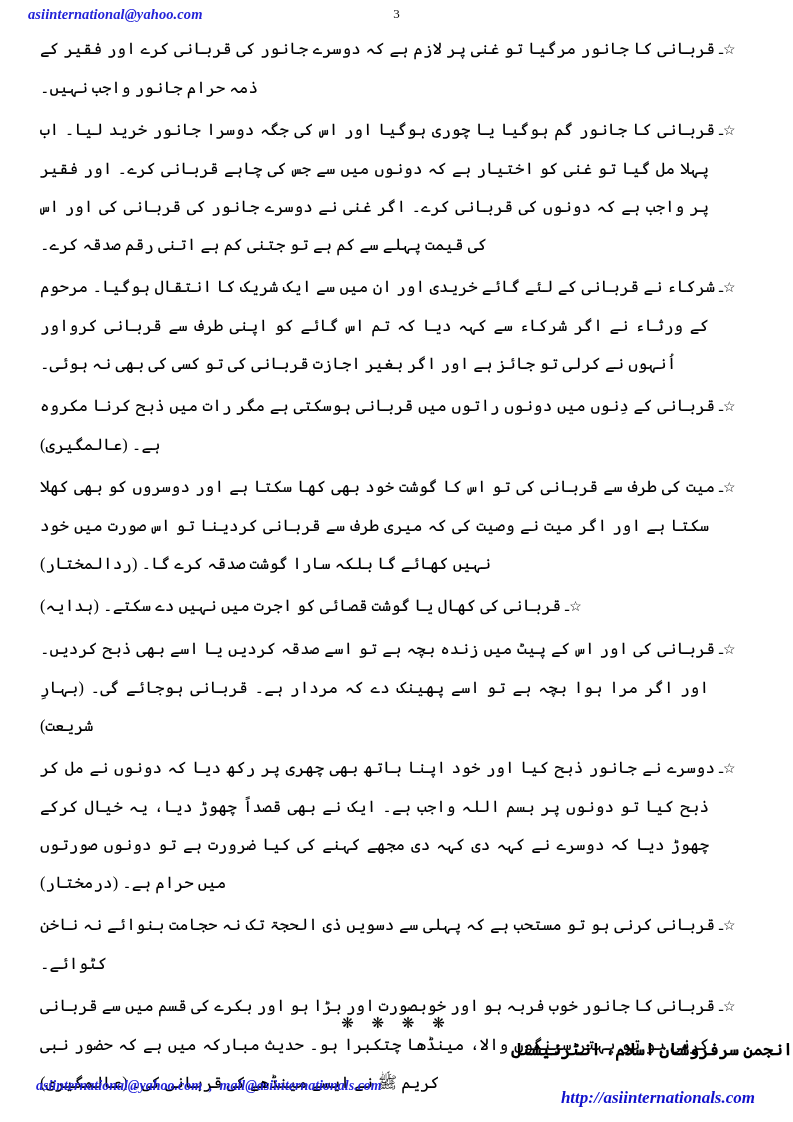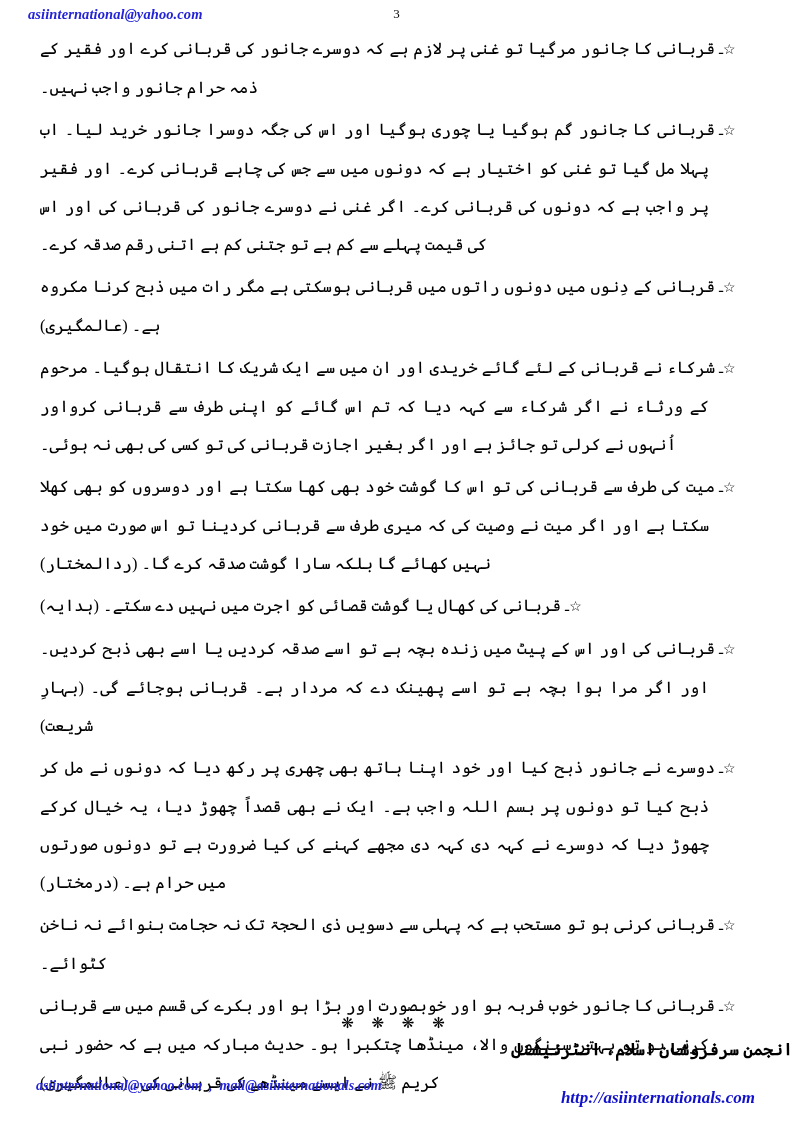--- a/index.html
+++ b/index.html
@@ -188,25 +188,25 @@
 
     <p class="para indent-1">
       <span class="bullet">☆ـ</span><span class="txt">قربانی کا جانور مرگیا تو غنی پر لازم ہے کہ دوسرے جانور کی قربانی کرے اور فقیر کے ذمہ حرام جانور واجب نہیں۔</span>
     </p>
 
     <p class="para indent-1">
       <span class="bullet">☆ـ</span><span class="txt">قربانی کا جانور گم ہوگیا یا چوری ہوگیا اور اس کی جگہ دوسرا جانور خرید لیا۔ اب پہلا مل گیا تو غنی کو اختیار ہے کہ دونوں میں سے جس کی چاہے قربانی کرے۔ اور فقیر پر واجب ہے کہ دونوں کی قربانی کرے۔ اگر غنی نے دوسرے جانور کی قربانی کی اور اس کی قیمت پہلے سے کم ہے تو جتنی کم ہے اتنی رقم صدقہ کرے۔</span>
     </p>
 
     <p class="para indent-1">
+      <span class="bullet">☆ـ</span><span class="txt">شرکاء نے قربانی کے لئے گائے خریدی اور ان میں سے ایک شریک کا انتقال ہوگیا۔ مرحوم کے ورثاء نے اگر شرکاء سے کہہ دیا کہ تم اس گائے کو اپنی طرف سے قربانی کرواور اُنہوں نے کرلی تو جائز ہے اور اگر بغیر اجازت قربانی کی تو کسی کی بھی نہ ہوئی۔</span>
+    </p>
+
+    <p class="para indent-1">
       <span class="bullet">☆ـ</span><span class="txt">قربانی کے دِنوں میں دونوں راتوں میں قربانی ہوسکتی ہے مگر رات میں ذبح کرنا مکروہ ہے۔ (عالمگیری)</span>
-    </p>
-
-    <p class="para indent-1">
-      <span class="bullet">☆ـ</span><span class="txt">شرکاء نے قربانی کے لئے گائے خریدی اور ان میں سے ایک شریک کا انتقال ہوگیا۔ مرحوم کے ورثاء نے اگر شرکاء سے کہہ دیا کہ تم اس گائے کو اپنی طرف سے قربانی کرواور اُنہوں نے کرلی تو جائز ہے اور اگر بغیر اجازت قربانی کی تو کسی کی بھی نہ ہوئی۔</span>
     </p>
 
     <p class="para indent-1">
       <span class="bullet">☆ـ</span><span class="txt">میت کی طرف سے قربانی کی تو اس کا گوشت خود بھی کھا سکتا ہے اور دوسروں کو بھی کھلا سکتا ہے اور اگر میت نے وصیت کی کہ میری طرف سے قربانی کردینا تو اس صورت میں خود نہیں کھائے گا بلکہ سارا گوشت صدقہ کرے گا۔ (ردالمختار)</span>
     </p>
 
     <p class="para indent-1">
       <span class="bullet">☆ـ</span><span class="txt">قربانی کی کھال یا گوشت قصائی کو اجرت میں نہیں دے سکتے۔ (ہدایہ)</span>
     </p>
 

